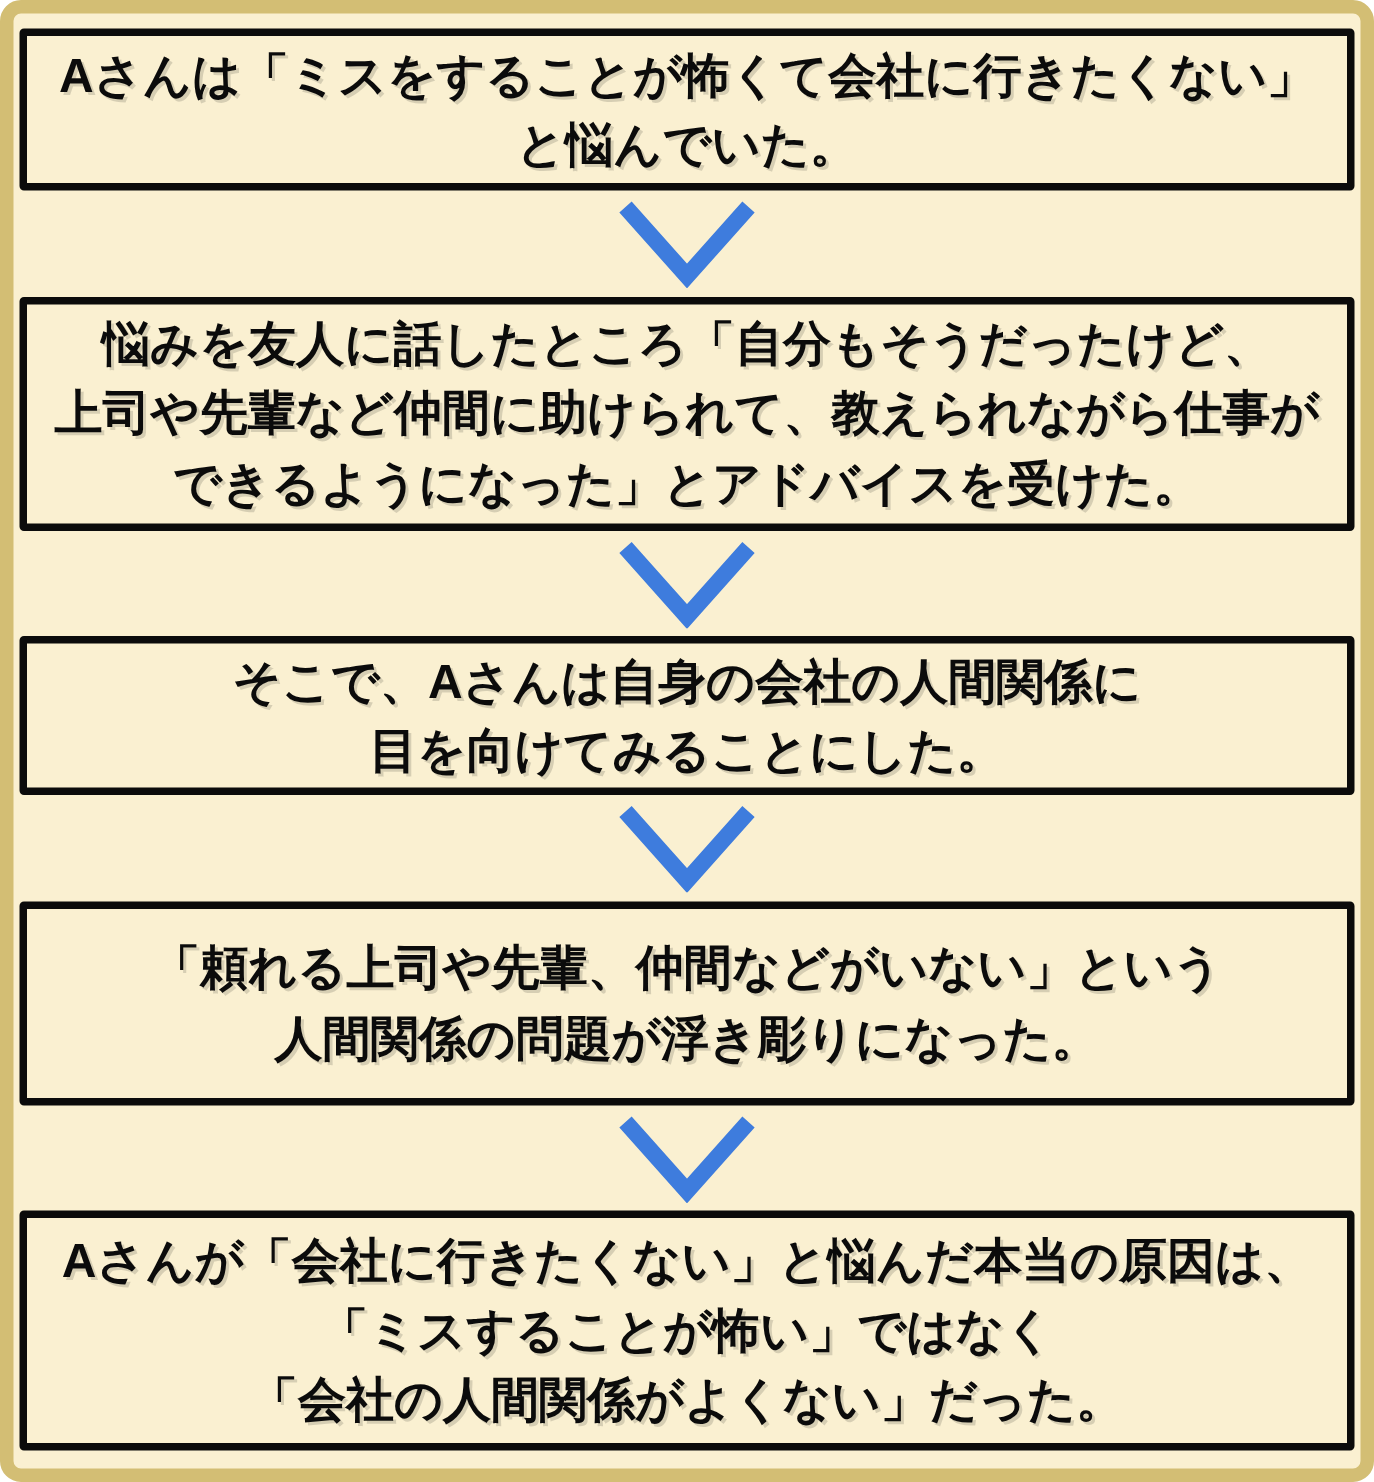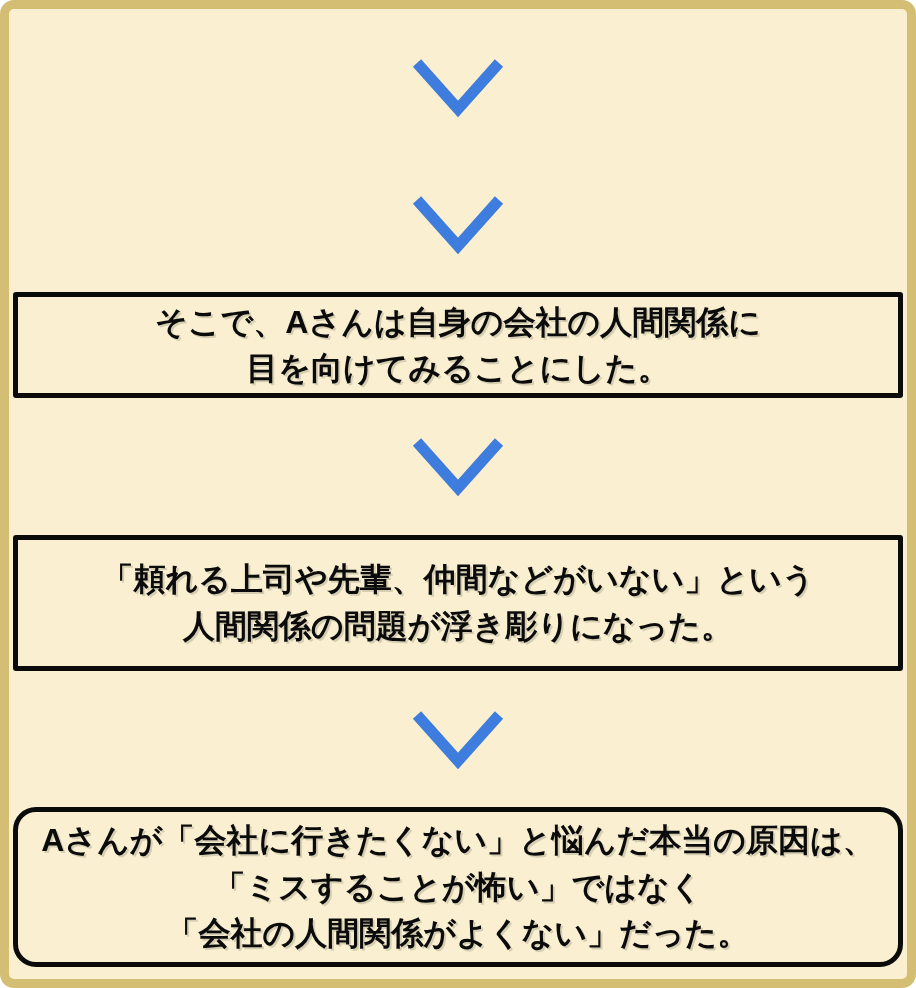--- a/index.html
+++ b/index.html
@@ -37,48 +37,53 @@
     line-height: 1.45;
     color: var(--text);
     text-shadow: 2px 2px 0 rgba(0,0,0,0.14);
     padding: 4px 8px;
     flex: none;
   }
   .step-1 { height: 108px; }
   .step-2 { height: 156px; }
   .step-3 { height: 106px; }
   .step-4 { height: 136px; }
-  .step-5 { height: 160px; border-radius: 23px; }
+  .step-5 { height: 160px; }
   .connector {
     flex: 1;
     display: flex;
     align-items: center;
     justify-content: center;
   }
   .connector svg { display: block; }
   .connector polyline {
     fill: none;
     stroke: var(--accent);
     stroke-width: 11;
     stroke-linejoin: miter;
     stroke-linecap: butt;
   }
 </style>
 </head>
 <body>
 
 <div class="page">
 
+  <div class="flow-step step-1">Aさんは「ミスをすることが怖くて会社に行きたくない」
+と悩んでいた。</div>
 
   <div class="connector">
     <svg width="96" height="60" viewBox="0 0 96 60">
       <polyline points="7,6 48,52 89,6"></polyline>
     </svg>
   </div>
 
+  <div class="flow-step step-2">悩みを友人に話したところ「自分もそうだったけど、
+上司や先輩など仲間に助けられて、教えられながら仕事が
+できるようになった」とアドバイスを受けた。</div>
 
   <div class="connector">
     <svg width="96" height="60" viewBox="0 0 96 60">
       <polyline points="7,6 48,52 89,6"></polyline>
     </svg>
   </div>
 
   <div class="flow-step step-3">そこで、Aさんは自身の会社の人間関係に
 目を向けてみることにした。</div>
 

